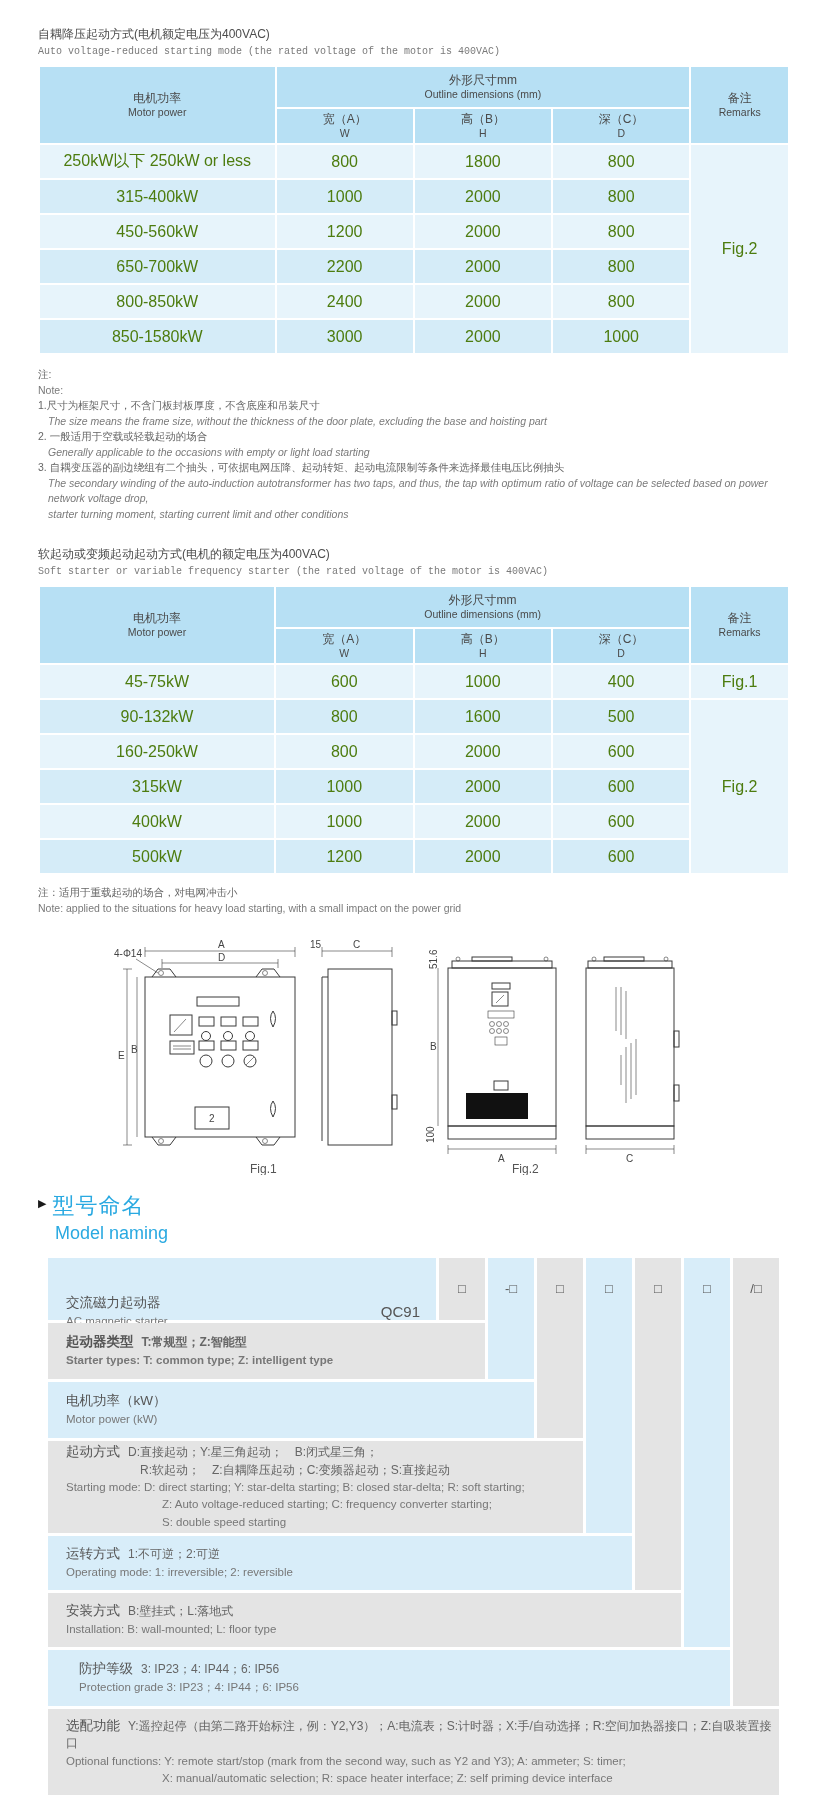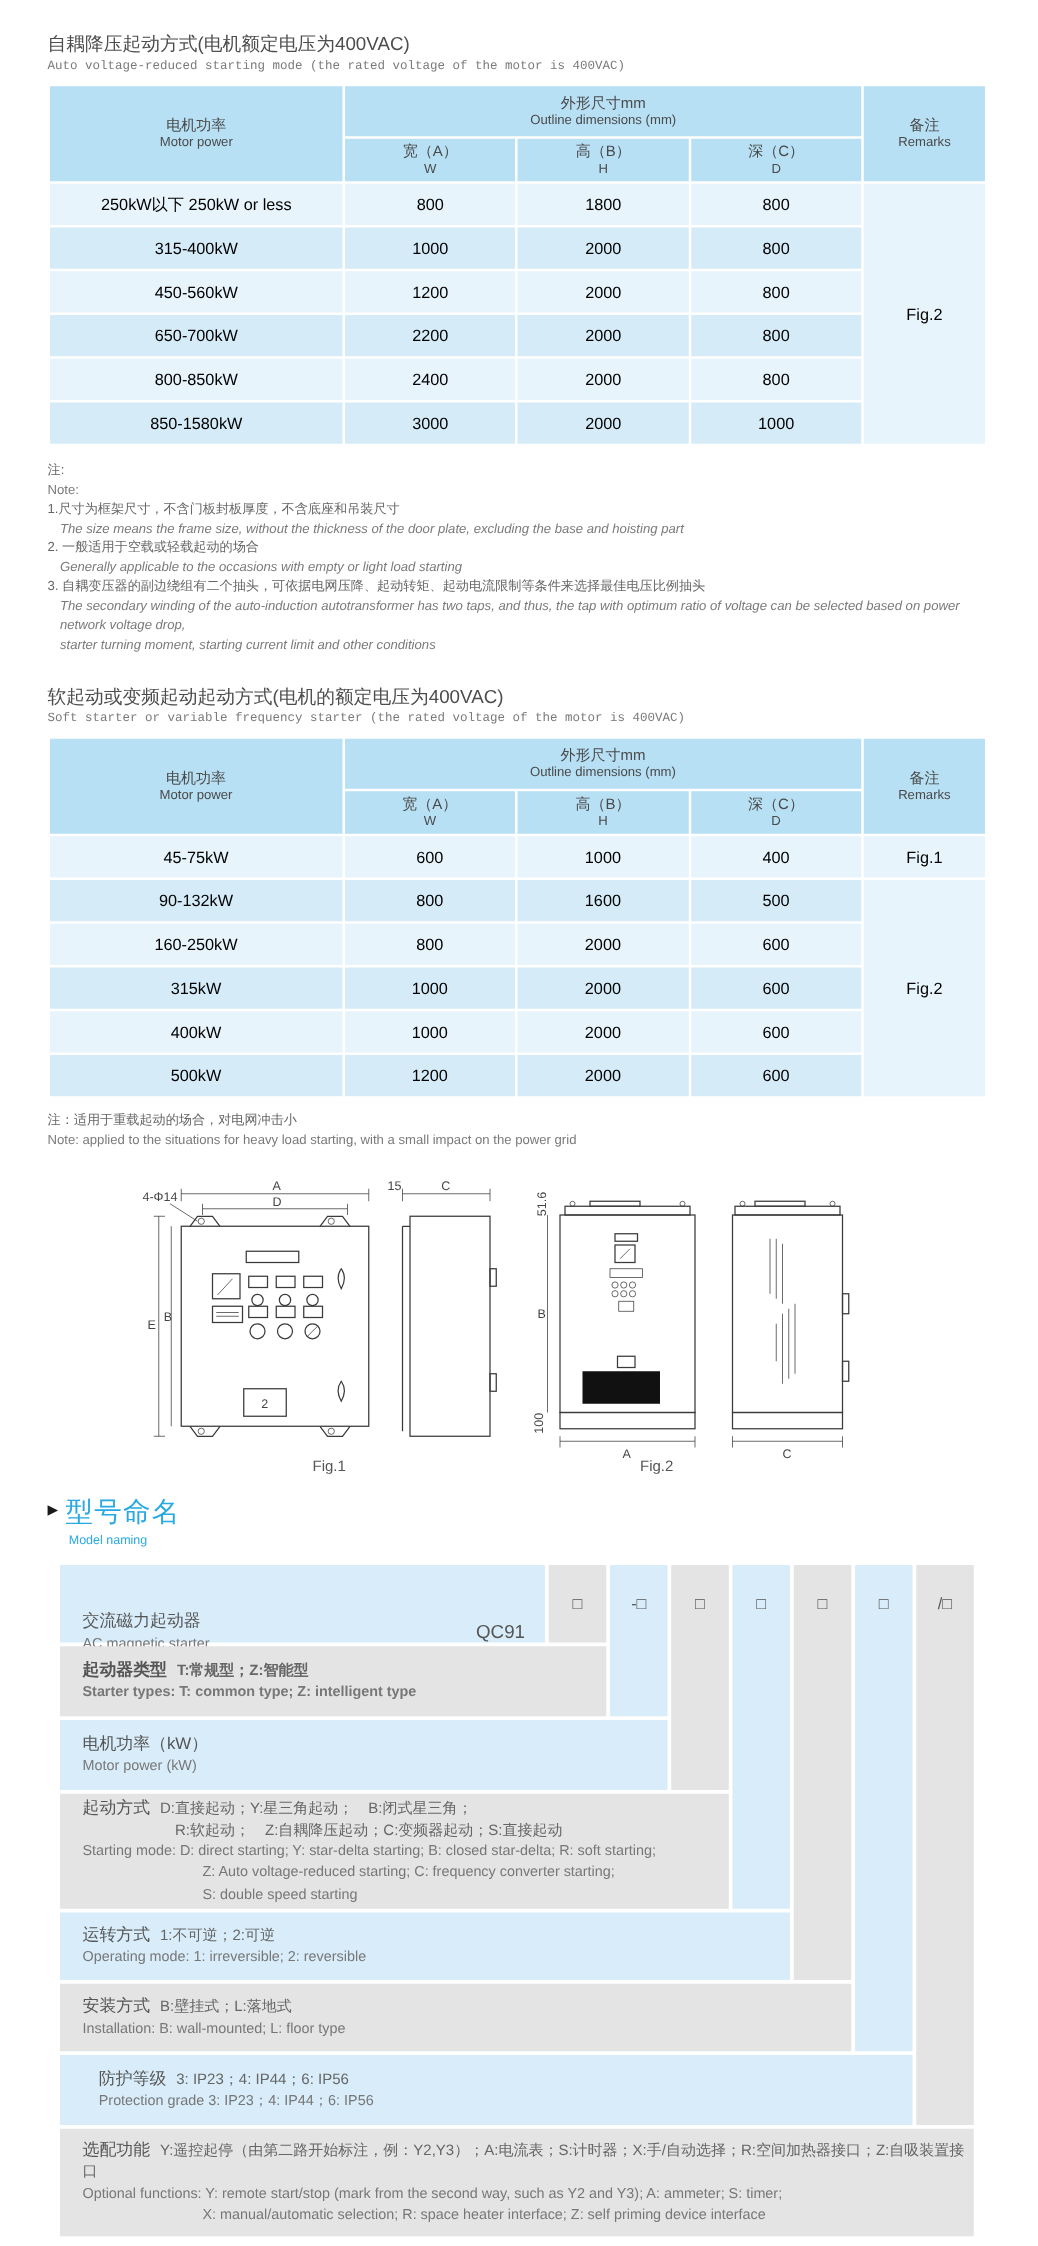--- a/index.html
+++ b/index.html
@@ -4,27 +4,27 @@
 <style>
   * { margin:0; padding:0; box-sizing:border-box; }
   html,body { background:#ffffff; }
   body {
     width:830px; height:1797px; position:relative;
     font-family:"Liberation Sans","DejaVu Sans",sans-serif;
     color:#555; overflow:hidden;
   }
   .content { padding:26px 40px 0 38px; }
 
-  .tbl-title-cn { font-size:15px; color:#4d4d4d; }
+  .tbl-title-cn { font-size:12px; color:#4d4d4d; }
   .tbl-title-en { font-size:10px; color:#7a7a7a; margin-top:3px;font-family:Liberation Mono, monospace; }
 
   table.dim { border-collapse:separate; border-spacing:2px; width:752px; margin-top:8px; }
   table.dim th, table.dim td { text-align:center; vertical-align:middle; font-weight:normal; }
   table.dim th { background:#b7e0f4; color:#4a4a4a; font-size:12px; line-height:1.25; }
-  table.dim td { font-size:13px; color:#000000; }
+  table.dim td { font-size:16px; color:#4d7c0f; }
   .row-a td { background:#e7f4fb; }
   .row-b td { background:#d5ecf8; }
   td.remarks-cell { background:#e7f4fb; }
   .col-power { width:255px; } .col-dim { width:148px; } .col-rem { width:103px; }
   .hdr-top { height:40px; } .hdr-sub { height:34px; } .data-row td { height:33px; }
   .sub-en { font-size:10.5px; }
 
   .notes { margin-top:12px; font-size:10.5px; color:#7a7a7a; line-height:1.48; }
   .notes .cn { color:#666; }
   .notes .en { padding-left:10px;font-style:italic; }
@@ -36,21 +36,21 @@
   .figs { margin-top:18px; margin-left:62px; position:relative; }
   .figs svg { display:block; }
   .fig-caption { font-size:12px; fill:#555; }
   .dim-label { font-size:10px; fill:#444; }
   .drawline { stroke:#3a3a3a; stroke-width:1; fill:none; }
   .thin { stroke:#3a3a3a; stroke-width:0.6; fill:none; }
 
   .sec-head { margin-top:16px; display:flex; align-items:flex-start; }
   .sec-marker { color:#1a1a1a; font-size:11px; margin-top:6px; margin-right:6px; }
   .sec-title-cn { color:#29a9e1; font-size:22px; letter-spacing:1px; }
-  .sec-title-en { color:#29a9e1; font-size:10px; margin-top:2px; margin-left:17px; }
+  .sec-title-en { color:#29a9e1; font-size:18px; margin-top:2px; margin-left:17px; }
 
   .naming { margin-top:14px; margin-left:10px; display:grid;
     grid-template-columns:388px repeat(7,46px); gap:3px; width:736px; }
   .cell-blue { background:#d8edf9; }
   .cell-gray { background:#e4e4e4; }
   .desc-cell { padding:8px 0 8px 18px; display:flex; flex-direction:column; justify-content:center; }
   .desc-line { font-size:12px; color:#666; line-height:1.35; }
   .desc-label { font-size:13.5px; color:#555; margin-right:8px; }
   .desc-en { font-size:11.5px; color:#777; line-height:1.35; margin-top:2px; }
   .indent1 { margin-left:74px; }

